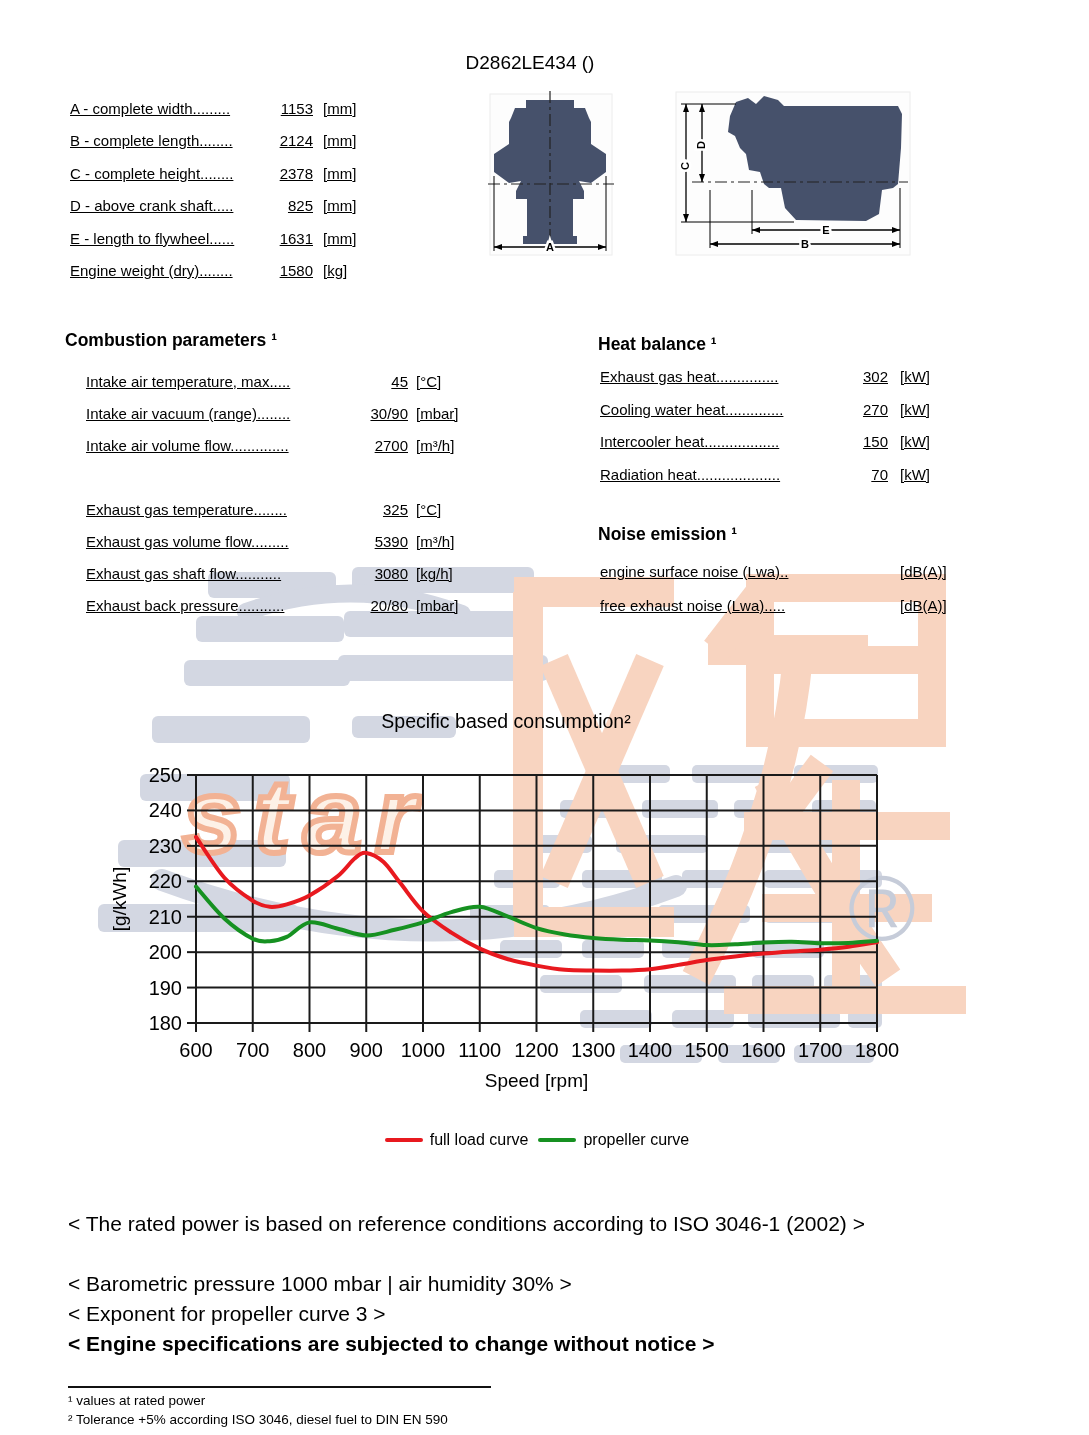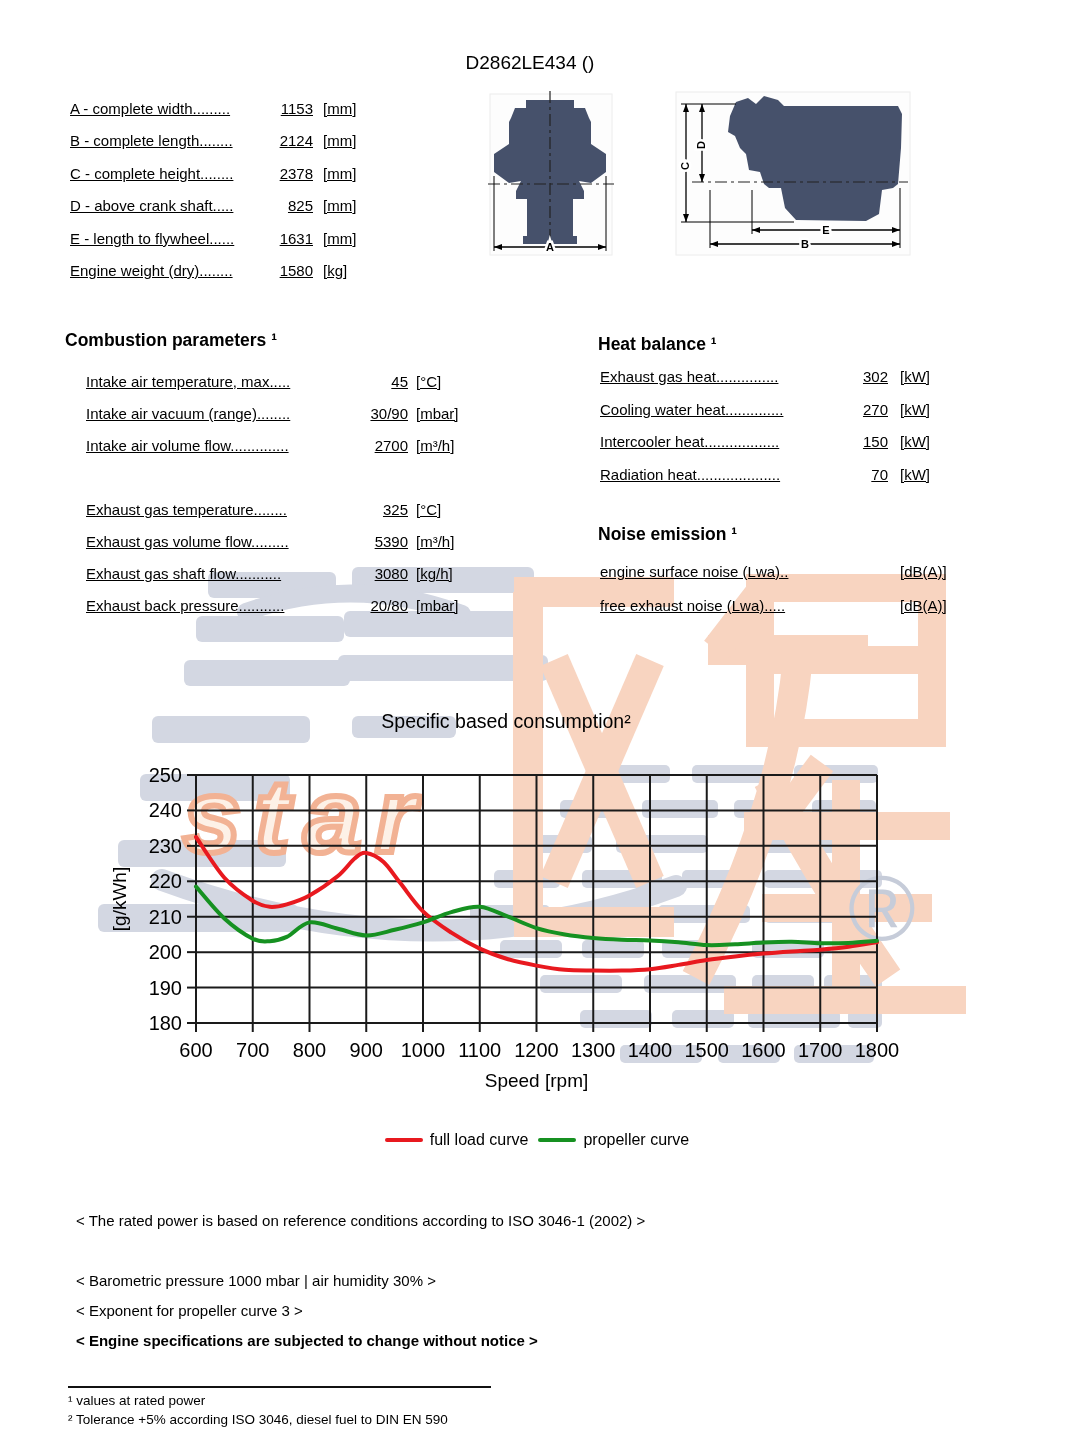--- a/index.html
+++ b/index.html
@@ -25,21 +25,21 @@
   .ht-row .v{left:178px;width:110px;text-align:right;}
   .ht-row .u{left:300px;}
   .heading{position:absolute;font-size:17.5px;font-weight:bold;white-space:nowrap;}
   #engine-figure{position:absolute;left:478px;top:88px;z-index:2;}
   .chart-title{left:126px;top:710px;width:760px;text-align:center;font-size:19.5px;}
   #chart-svg{position:absolute;left:110px;top:753px;z-index:2;}
   .legend{left:157px;top:1131px;width:760px;display:flex;justify-content:center;align-items:center;
           gap:10px;font-size:16px;}
   .legend .item{display:flex;align-items:center;gap:7px;white-space:nowrap;}
   .legend .swatch{display:inline-block;width:38px;height:4px;border-radius:2px;}
-  .note{position:absolute;left:68px;font-size:15px;white-space:nowrap;margin-left:8px;}
+  .note{position:absolute;left:68px;font-size:21px;white-space:nowrap;}
   .note.bold{font-weight:bold;}
   .divider{position:absolute;left:68px;top:1386px;width:423px;height:2px;background:#111;}
   .footnote{position:absolute;left:68px;font-size:13.5px;white-space:nowrap;}
 </style>
 </head>
 <body>
 
 <div class="page">
 
   <svg id="wm-svg" width="1089" height="1435" viewBox="0 0 1089 1435">

